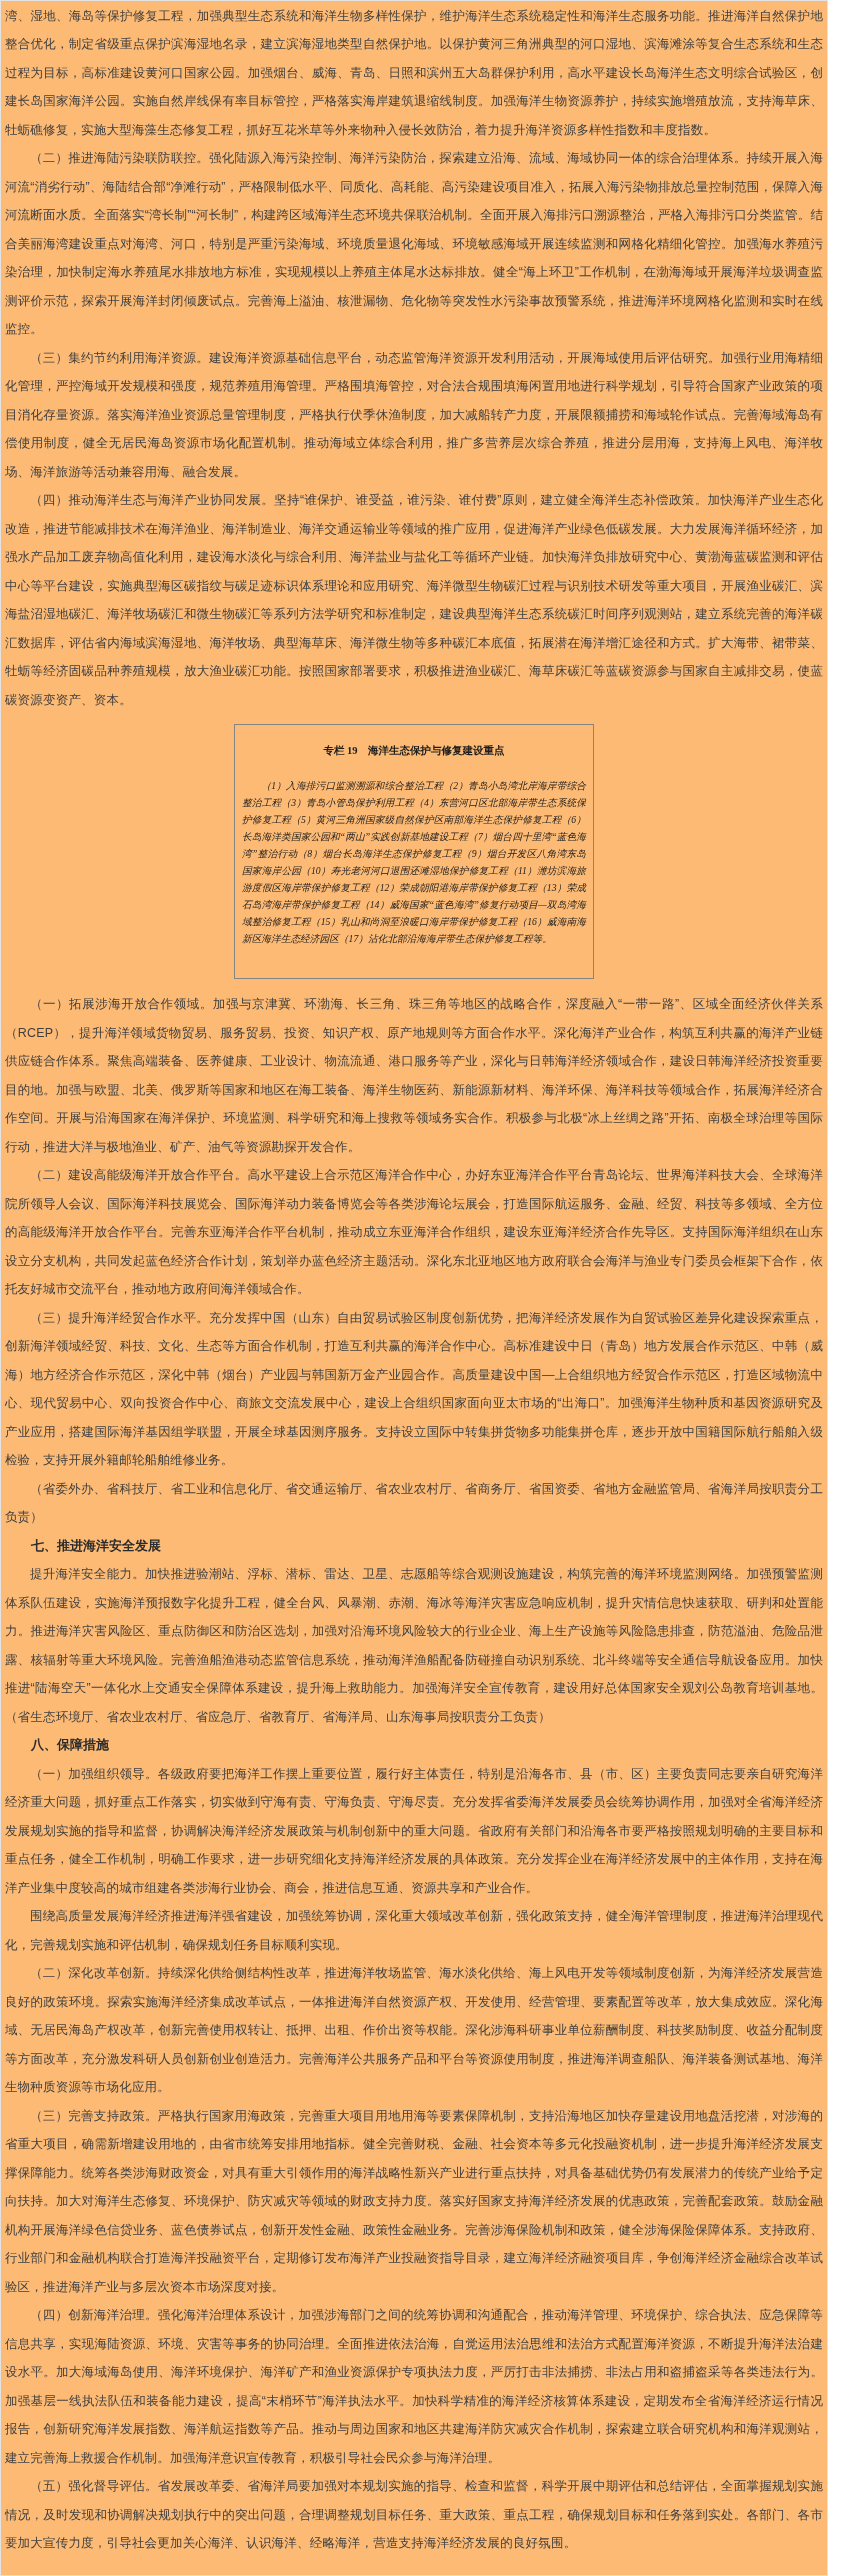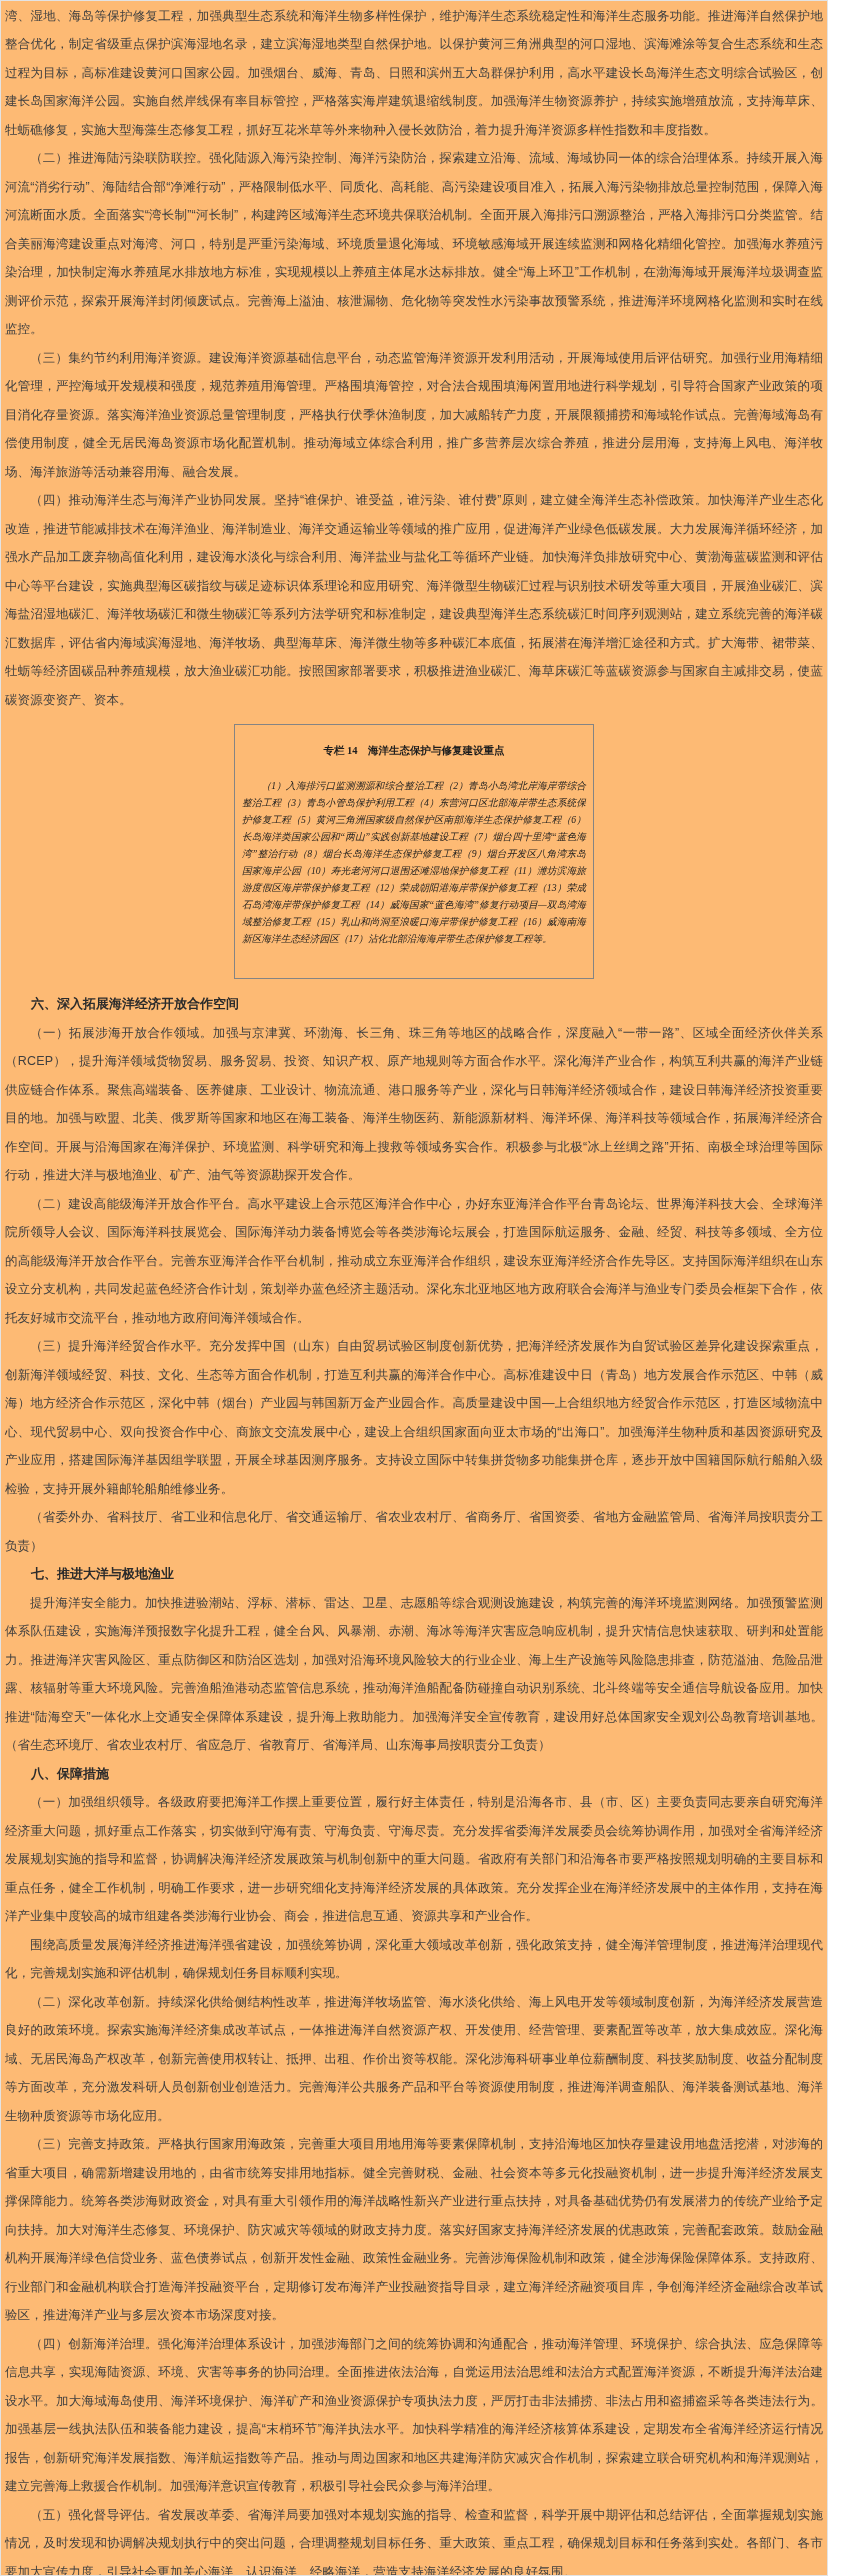--- a/index.html
+++ b/index.html
@@ -60,31 +60,30 @@
 
 <div class="page">
 
   <p class="para no-indent">湾、湿地、海岛等保护修复工程，加强典型生态系统和海洋生物多样性保护，维护海洋生态系统稳定性和海洋生态服务功能。推进海洋自然保护地整合优化，制定省级重点保护滨海湿地名录，建立滨海湿地类型自然保护地。以保护黄河三角洲典型的河口湿地、滨海滩涂等复合生态系统和生态过程为目标，高标准建设黄河口国家公园。加强烟台、威海、青岛、日照和滨州五大岛群保护利用，高水平建设长岛海洋生态文明综合试验区，创建长岛国家海洋公园。实施自然岸线保有率目标管控，严格落实海岸建筑退缩线制度。加强海洋生物资源养护，持续实施增殖放流，支持海草床、牡蛎礁修复，实施大型海藻生态修复工程，抓好互花米草等外来物种入侵长效防治，着力提升海洋资源多样性指数和丰度指数。</p>
 
   <p class="para">（二）推进海陆污染联防联控。强化陆源入海污染控制、海洋污染防治，探索建立沿海、流域、海域协同一体的综合治理体系。持续开展入海河流“消劣行动”、海陆结合部“净滩行动”，严格限制低水平、同质化、高耗能、高污染建设项目准入，拓展入海污染物排放总量控制范围，保障入海河流断面水质。全面落实“湾长制”“河长制”，构建跨区域海洋生态环境共保联治机制。全面开展入海排污口溯源整治，严格入海排污口分类监管。结合美丽海湾建设重点对海湾、河口，特别是严重污染海域、环境质量退化海域、环境敏感海域开展连续监测和网格化精细化管控。加强海水养殖污染治理，加快制定海水养殖尾水排放地方标准，实现规模以上养殖主体尾水达标排放。健全“海上环卫”工作机制，在渤海海域开展海洋垃圾调查监测评价示范，探索开展海洋封闭倾废试点。完善海上溢油、核泄漏物、危化物等突发性水污染事故预警系统，推进海洋环境网格化监测和实时在线监控。</p>
   <p class="para">（三）集约节约利用海洋资源。建设海洋资源基础信息平台，动态监管海洋资源开发利用活动，开展海域使用后评估研究。加强行业用海精细化管理，严控海域开发规模和强度，规范养殖用海管理。严格围填海管控，对合法合规围填海闲置用地进行科学规划，引导符合国家产业政策的项目消化存量资源。落实海洋渔业资源总量管理制度，严格执行伏季休渔制度，加大减船转产力度，开展限额捕捞和海域轮作试点。完善海域海岛有偿使用制度，健全无居民海岛资源市场化配置机制。推动海域立体综合利用，推广多营养层次综合养殖，推进分层用海，支持海上风电、海洋牧场、海洋旅游等活动兼容用海、融合发展。</p>
   <p class="para">（四）推动海洋生态与海洋产业协同发展。坚持“谁保护、谁受益，谁污染、谁付费”原则，建立健全海洋生态补偿政策。加快海洋产业生态化改造，推进节能减排技术在海洋渔业、海洋制造业、海洋交通运输业等领域的推广应用，促进海洋产业绿色低碳发展。大力发展海洋循环经济，加强水产品加工废弃物高值化利用，建设海水淡化与综合利用、海洋盐业与盐化工等循环产业链。加快海洋负排放研究中心、黄渤海蓝碳监测和评估中心等平台建设，实施典型海区碳指纹与碳足迹标识体系理论和应用研究、海洋微型生物碳汇过程与识别技术研发等重大项目，开展渔业碳汇、滨海盐沼湿地碳汇、海洋牧场碳汇和微生物碳汇等系列方法学研究和标准制定，建设典型海洋生态系统碳汇时间序列观测站，建立系统完善的海洋碳汇数据库，评估省内海域滨海湿地、海洋牧场、典型海草床、海洋微生物等多种碳汇本底值，拓展潜在海洋增汇途径和方式。扩大海带、裙带菜、牡蛎等经济固碳品种养殖规模，放大渔业碳汇功能。按照国家部署要求，积极推进渔业碳汇、海草床碳汇等蓝碳资源参与国家自主减排交易，使蓝碳资源变资产、资本。</p>
 
   <div class="column-box">
-    <div class="column-box-title">专栏 14　海洋生态保护与修复建设重点</div>
+    <div class="column-box-title">专栏 19　海洋生态保护与修复建设重点</div>
     <p class="column-box-text">（1）入海排污口监测溯源和综合整治工程（2）青岛小岛湾北岸海岸带综合整治工程（3）青岛小管岛保护利用工程（4）东营河口区北部海岸带生态系统保护修复工程（5）黄河三角洲国家级自然保护区南部海洋生态保护修复工程（6）长岛海洋类国家公园和“两山”实践创新基地建设工程（7）烟台四十里湾“蓝色海湾”整治行动（8）烟台长岛海洋生态保护修复工程（9）烟台开发区八角湾东岛国家海岸公园（10）寿光老河河口退围还滩湿地保护修复工程（11）潍坊滨海旅游度假区海岸带保护修复工程（12）荣成朝阳港海岸带保护修复工程（13）荣成石岛湾海岸带保护修复工程（14）威海国家“蓝色海湾”修复行动项目—双岛湾海域整治修复工程（15）乳山和尚洞至浪暖口海岸带保护修复工程（16）威海南海新区海洋生态经济园区（17）沾化北部沿海海岸带生态保护修复工程等。</p>
   </div>
 
-  <h2 class="heading">六、深入拓展海洋经济开放合作空间</h2>
   <p class="para">（一）拓展涉海开放合作领域。加强与京津冀、环渤海、长三角、珠三角等地区的战略合作，深度融入“一带一路”、区域全面经济伙伴关系（RCEP），提升海洋领域货物贸易、服务贸易、投资、知识产权、原产地规则等方面合作水平。深化海洋产业合作，构筑互利共赢的海洋产业链供应链合作体系。聚焦高端装备、医养健康、工业设计、物流流通、港口服务等产业，深化与日韩海洋经济领域合作，建设日韩海洋经济投资重要目的地。加强与欧盟、北美、俄罗斯等国家和地区在海工装备、海洋生物医药、新能源新材料、海洋环保、海洋科技等领域合作，拓展海洋经济合作空间。开展与沿海国家在海洋保护、环境监测、科学研究和海上搜救等领域务实合作。积极参与北极“冰上丝绸之路”开拓、南极全球治理等国际行动，推进大洋与极地渔业、矿产、油气等资源勘探开发合作。</p>
   <p class="para">（二）建设高能级海洋开放合作平台。高水平建设上合示范区海洋合作中心，办好东亚海洋合作平台青岛论坛、世界海洋科技大会、全球海洋院所领导人会议、国际海洋科技展览会、国际海洋动力装备博览会等各类涉海论坛展会，打造国际航运服务、金融、经贸、科技等多领域、全方位的高能级海洋开放合作平台。完善东亚海洋合作平台机制，推动成立东亚海洋合作组织，建设东亚海洋经济合作先导区。支持国际海洋组织在山东设立分支机构，共同发起蓝色经济合作计划，策划举办蓝色经济主题活动。深化东北亚地区地方政府联合会海洋与渔业专门委员会框架下合作，依托友好城市交流平台，推动地方政府间海洋领域合作。</p>
   <p class="para">（三）提升海洋经贸合作水平。充分发挥中国（山东）自由贸易试验区制度创新优势，把海洋经济发展作为自贸试验区差异化建设探索重点，创新海洋领域经贸、科技、文化、生态等方面合作机制，打造互利共赢的海洋合作中心。高标准建设中日（青岛）地方发展合作示范区、中韩（威海）地方经济合作示范区，深化中韩（烟台）产业园与韩国新万金产业园合作。高质量建设中国—上合组织地方经贸合作示范区，打造区域物流中心、现代贸易中心、双向投资合作中心、商旅文交流发展中心，建设上合组织国家面向亚太市场的“出海口”。加强海洋生物种质和基因资源研究及产业应用，搭建国际海洋基因组学联盟，开展全球基因测序服务。支持设立国际中转集拼货物多功能集拼仓库，逐步开放中国籍国际航行船舶入级检验，支持开展外籍邮轮船舶维修业务。</p>
   <p class="para">（省委外办、省科技厅、省工业和信息化厅、省交通运输厅、省农业农村厅、省商务厅、省国资委、省地方金融监管局、省海洋局按职责分工负责）</p>
 
-  <h2 class="heading">七、推进大洋与极地渔业</h2>
+  <h2 class="heading">七、推进海洋安全发展</h2>
   <p class="para">提升海洋安全能力。加快推进验潮站、浮标、潜标、雷达、卫星、志愿船等综合观测设施建设，构筑完善的海洋环境监测网络。加强预警监测体系队伍建设，实施海洋预报数字化提升工程，健全台风、风暴潮、赤潮、海冰等海洋灾害应急响应机制，提升灾情信息快速获取、研判和处置能力。推进海洋灾害风险区、重点防御区和防治区选划，加强对沿海环境风险较大的行业企业、海上生产设施等风险隐患排查，防范溢油、危险品泄露、核辐射等重大环境风险。完善渔船渔港动态监管信息系统，推动海洋渔船配备防碰撞自动识别系统、北斗终端等安全通信导航设备应用。加快推进“陆海空天”一体化水上交通安全保障体系建设，提升海上救助能力。加强海洋安全宣传教育，建设用好总体国家安全观刘公岛教育培训基地。（省生态环境厅、省农业农村厅、省应急厅、省教育厅、省海洋局、山东海事局按职责分工负责）</p>
 
   <h2 class="heading">八、保障措施</h2>
   <p class="para">（一）加强组织领导。各级政府要把海洋工作摆上重要位置，履行好主体责任，特别是沿海各市、县（市、区）主要负责同志要亲自研究海洋经济重大问题，抓好重点工作落实，切实做到守海有责、守海负责、守海尽责。充分发挥省委海洋发展委员会统筹协调作用，加强对全省海洋经济发展规划实施的指导和监督，协调解决海洋经济发展政策与机制创新中的重大问题。省政府有关部门和沿海各市要严格按照规划明确的主要目标和重点任务，健全工作机制，明确工作要求，进一步研究细化支持海洋经济发展的具体政策。充分发挥企业在海洋经济发展中的主体作用，支持在海洋产业集中度较高的城市组建各类涉海行业协会、商会，推进信息互通、资源共享和产业合作。</p>
   <p class="para">围绕高质量发展海洋经济推进海洋强省建设，加强统筹协调，深化重大领域改革创新，强化政策支持，健全海洋管理制度，推进海洋治理现代化，完善规划实施和评估机制，确保规划任务目标顺利实现。</p>
   <p class="para">（二）深化改革创新。持续深化供给侧结构性改革，推进海洋牧场监管、海水淡化供给、海上风电开发等领域制度创新，为海洋经济发展营造良好的政策环境。探索实施海洋经济集成改革试点，一体推进海洋自然资源产权、开发使用、经营管理、要素配置等改革，放大集成效应。深化海域、无居民海岛产权改革，创新完善使用权转让、抵押、出租、作价出资等权能。深化涉海科研事业单位薪酬制度、科技奖励制度、收益分配制度等方面改革，充分激发科研人员创新创业创造活力。完善海洋公共服务产品和平台等资源使用制度，推进海洋调查船队、海洋装备测试基地、海洋生物种质资源等市场化应用。</p>
   <p class="para">（三）完善支持政策。严格执行国家用海政策，完善重大项目用地用海等要素保障机制，支持沿海地区加快存量建设用地盘活挖潜，对涉海的省重大项目，确需新增建设用地的，由省市统筹安排用地指标。健全完善财税、金融、社会资本等多元化投融资机制，进一步提升海洋经济发展支撑保障能力。统筹各类涉海财政资金，对具有重大引领作用的海洋战略性新兴产业进行重点扶持，对具备基础优势仍有发展潜力的传统产业给予定向扶持。加大对海洋生态修复、环境保护、防灾减灾等领域的财政支持力度。落实好国家支持海洋经济发展的优惠政策，完善配套政策。鼓励金融机构开展海洋绿色信贷业务、蓝色债券试点，创新开发性金融、政策性金融业务。完善涉海保险机制和政策，健全涉海保险保障体系。支持政府、行业部门和金融机构联合打造海洋投融资平台，定期修订发布海洋产业投融资指导目录，建立海洋经济融资项目库，争创海洋经济金融综合改革试验区，推进海洋产业与多层次资本市场深度对接。</p>
   <p class="para">（四）创新海洋治理。强化海洋治理体系设计，加强涉海部门之间的统筹协调和沟通配合，推动海洋管理、环境保护、综合执法、应急保障等信息共享，实现海陆资源、环境、灾害等事务的协同治理。全面推进依法治海，自觉运用法治思维和法治方式配置海洋资源，不断提升海洋法治建设水平。加大海域海岛使用、海洋环境保护、海洋矿产和渔业资源保护专项执法力度，严厉打击非法捕捞、非法占用和盗捕盗采等各类违法行为。加强基层一线执法队伍和装备能力建设，提高“末梢环节”海洋执法水平。加快科学精准的海洋经济核算体系建设，定期发布全省海洋经济运行情况报告，创新研究海洋发展指数、海洋航运指数等产品。推动与周边国家和地区共建海洋防灾减灾合作机制，探索建立联合研究机构和海洋观测站，建立完善海上救援合作机制。加强海洋意识宣传教育，积极引导社会民众参与海洋治理。</p>
   <p class="para">（五）强化督导评估。省发展改革委、省海洋局要加强对本规划实施的指导、检查和监督，科学开展中期评估和总结评估，全面掌握规划实施情况，及时发现和协调解决规划执行中的突出问题，合理调整规划目标任务、重大政策、重点工程，确保规划目标和任务落到实处。各部门、各市要加大宣传力度，引导社会更加关心海洋、认识海洋、经略海洋，营造支持海洋经济发展的良好氛围。</p>
 

